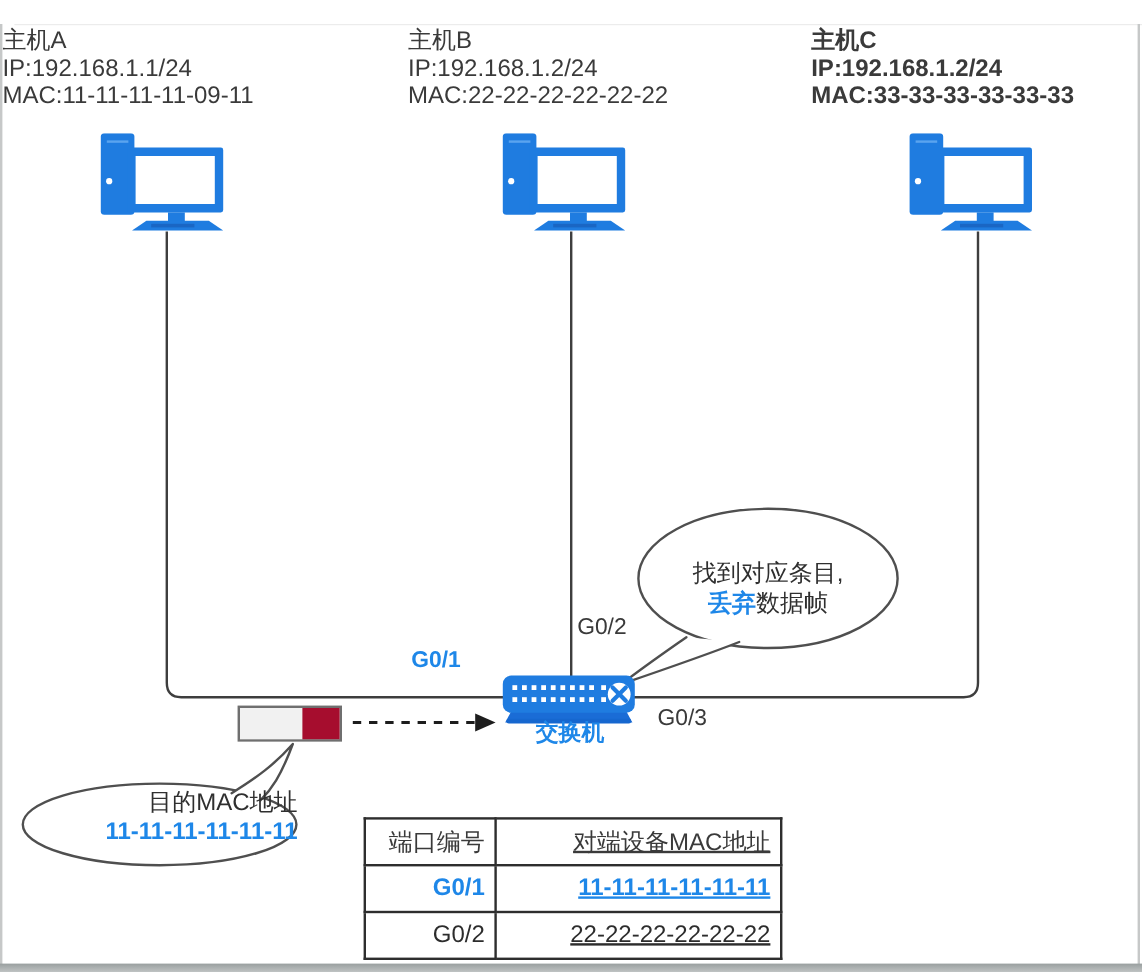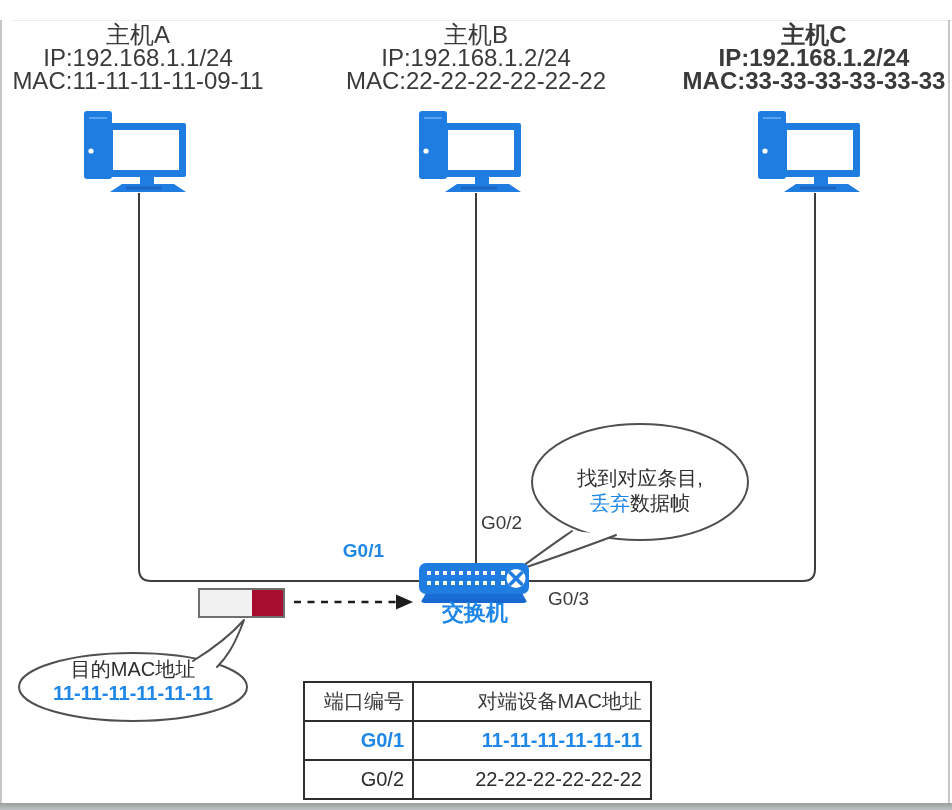--- a/index.html
+++ b/index.html
@@ -16,59 +16,59 @@
     overflow: hidden;
   }
   
   .edge-left   { position:absolute; left:0;   top:20px;  width:2px;  height:784px; background:#c6c8c8; }
   .edge-right  { position:absolute; left:948px;top:20px; width:2px;  height:784px; background:#c6c8c8; }
   .edge-bottom { position:absolute; left:0;   top:803px; width:952px;height:7px;
                  background:linear-gradient(#999f9f,#bfc3c3); }
   .edge-top    { position:absolute; left:12px; top:20px; width:940px; height:1px; background:#ececec; }
 
   
-  .host-label { position:absolute; text-align:center; font-size:24px; line-height:23px; color:#3a3a3a; }
+  .host-label { position:absolute; text-align:left; font-size:20px; line-height:23px; color:#3a3a3a; }
   .host-label .hname { display:block; }
   .host-a-label { left:2px;   top:23px; width:272px; }
   .host-b-label { left:340px; top:23px; width:272px; }
   .host-c-label { left:676px; top:23px; width:276px;font-weight:bold; }
 
   .abs { position:absolute; }
 
   
   .port-label { position:absolute; font-size:19px; color:#3a3a3a; }
   .port-g01 { left:322px; top:540px; width:62px; text-align:right;
               color:#1e87e8; font-weight:bold; }
   .port-g02 { left:481px; top:512px; }
   .port-g03 { left:548px; top:588px; }
 
   
   .switch-label { position:absolute; left:413px; top:598px; width:124px; text-align:center;
-                  font-size:22px; font-weight:600; color:#1e87e8; }
+                  font-size:19px; font-weight:600; color:#1e87e8; }
 
   
   .frame { position:absolute; left:198px; top:588px; width:87px; height:30px;
            border:2px solid #6f6f6f; display:flex; background:#f1f1f1; }
   .frame-left  { flex:0 0 52px; background:#f1f1f1; }
   .frame-right { flex:1; background:#a60d2e; }
 
   
   .bubble1-text { position:absolute; left:532px; top:438px; width:216px; text-align:center;
                   font-size:20px; line-height:25px; color:#2f2f2f;margin-top:28px; }
-  .bubble1-text .hl { color:#1e87e8; font-weight:normal; }
-  .bubble2-text { position:absolute; left:18px; top:657px; width:230px; text-align:center;
+  .bubble1-text .hl { color:#1e87e8; font-weight:bold; }
+  .bubble2-text { position:absolute; left:18px; top:657px; width:230px; text-align:right;
                   font-size:20px; line-height:24px; color:#2f2f2f; }
   .bubble2-text .mac { color:#1e87e8; font-weight:bold; }
 
   
   .mac-table { position:absolute; left:303px; top:681px; border-collapse:collapse;
                font-size:20px; color:#2c2c2c; }
   .mac-table td { border:2px solid #2e2e2e; text-align:right; height:39px; padding:0 8px; }
   .mac-table .col-port { width:109px; min-width:109px; }
-  .mac-table .col-mac  { width:238px; min-width:238px; }
+  .mac-table .col-mac  { width:238px; min-width:238px;text-decoration:underline; }
   .mac-table tr.hl td  { color:#1e87e8; font-weight:bold; }
   .mac-table tr.header td { color:#3a3a3a; font-weight:normal; }
 
   svg { position:absolute; pointer-events:none; }
 </style>
 </head>
 <body>
 
 <div id="canvas">
 

